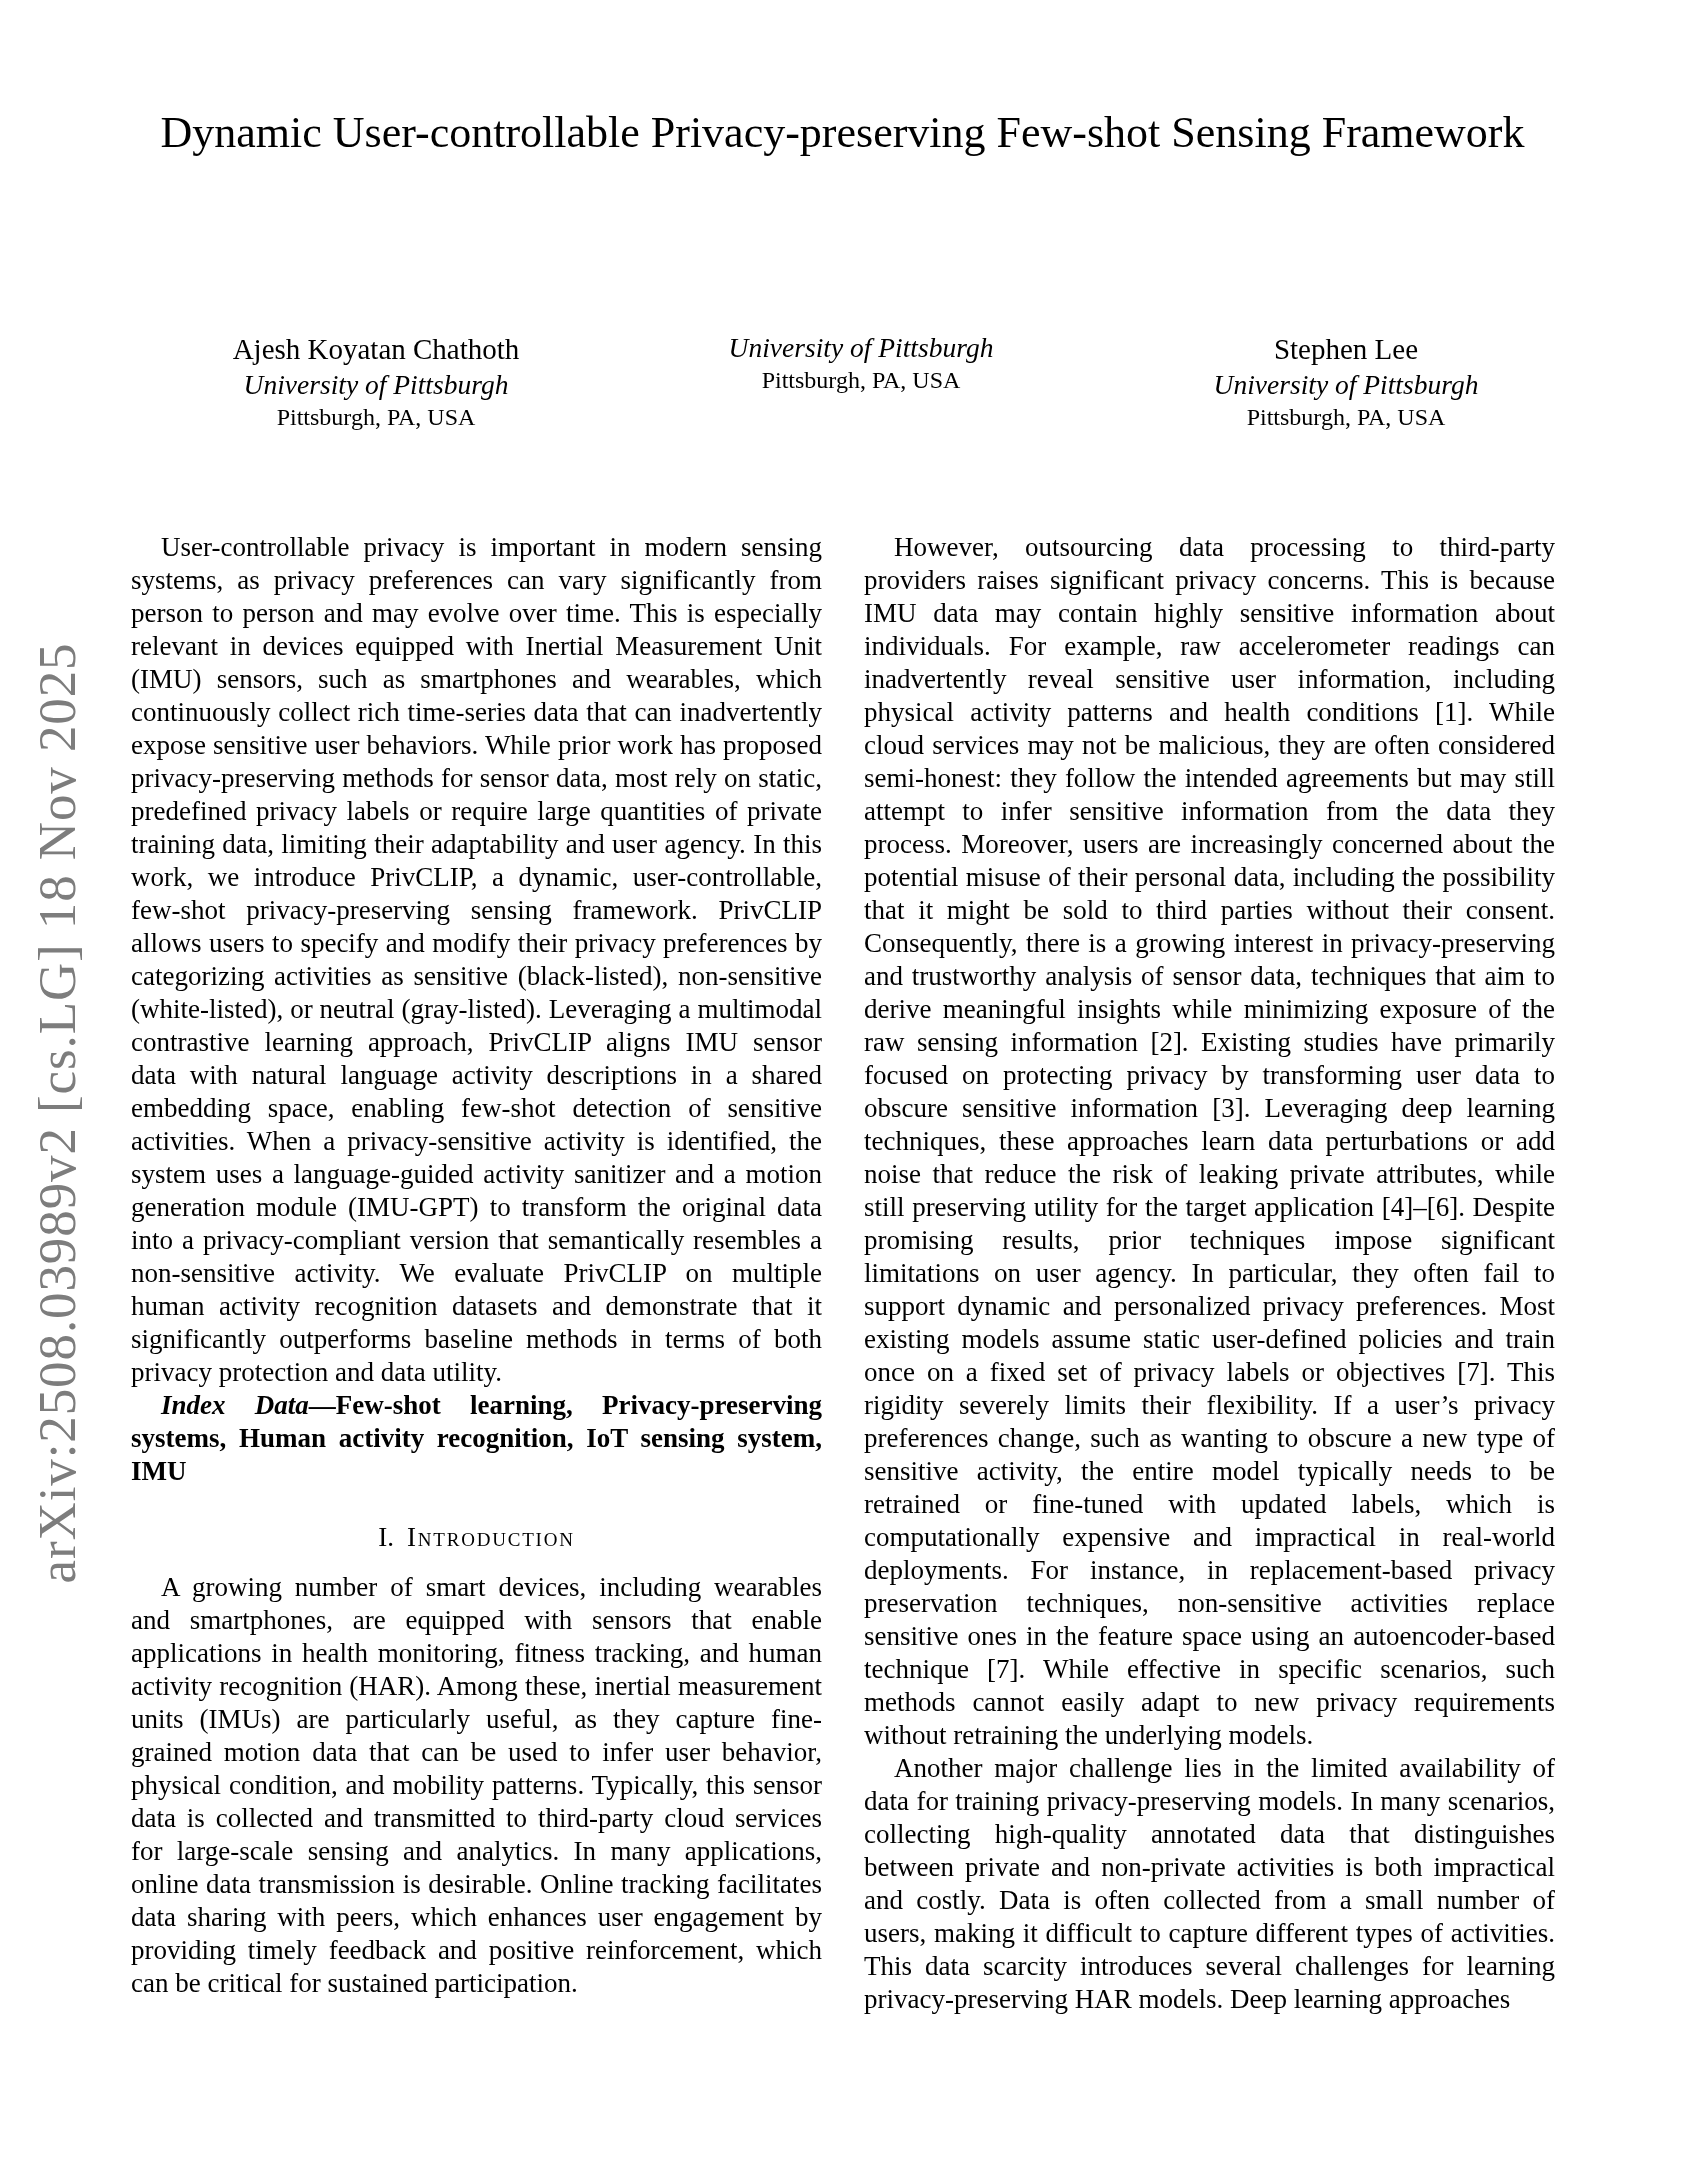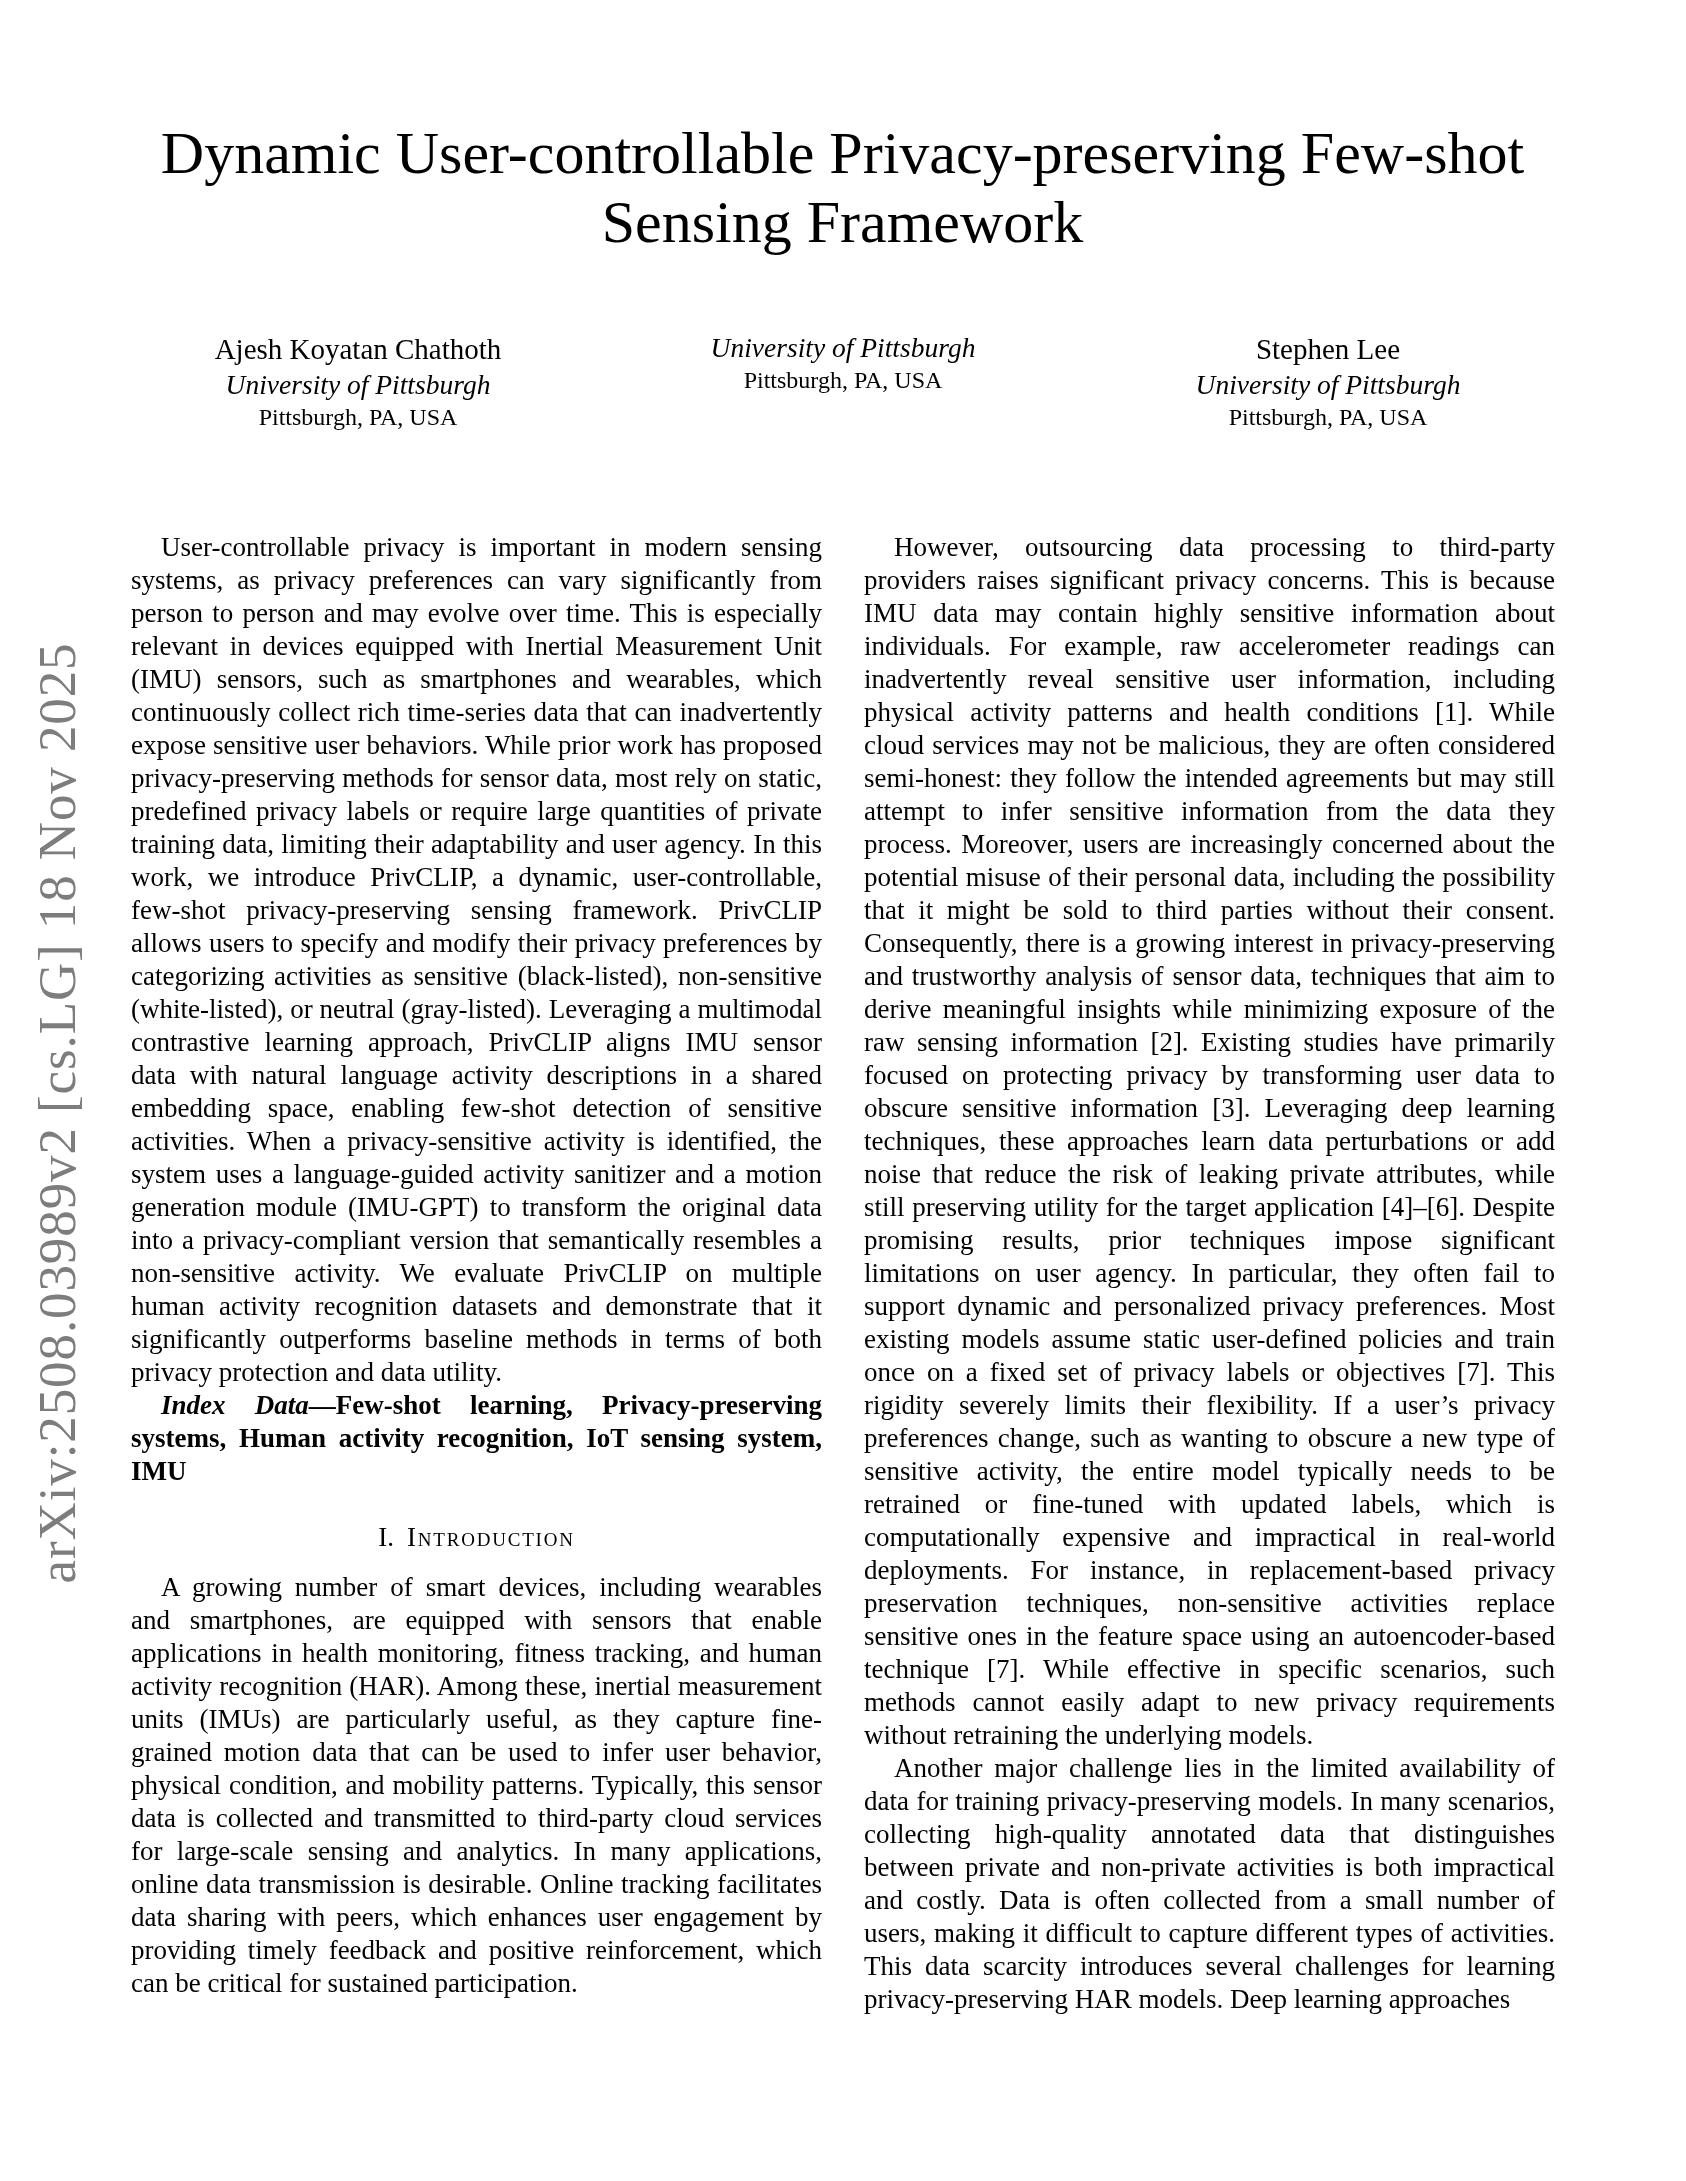--- a/index.html
+++ b/index.html
@@ -29,30 +29,30 @@
     letter-spacing: 0.9px;
   }
 
   
   .paper-title {
     position: absolute;
     top: 79px;
     left: 154px;
     width: 1377px;
     text-align: center;
-    font-size: 60px;
+    font-size: 44px;
     line-height: 1.14;
     font-weight: 400;
   }
 
   
   .author-block {
     position: absolute;
     top: 331px;
-    left: 134px;
+    left: 152px;
     width: 1418px;
     display: flex;
     gap: 37px;
   }
   .author { flex: 1 1 0; text-align: center; }
   .author-name { font-size: 29px; line-height: 37px; }
   .author-affil { font-size: 27.5px; line-height: 33px; font-style: italic; text-align: center; }
   .author-loc { font-size: 24px; line-height: 33px; }
 
   

